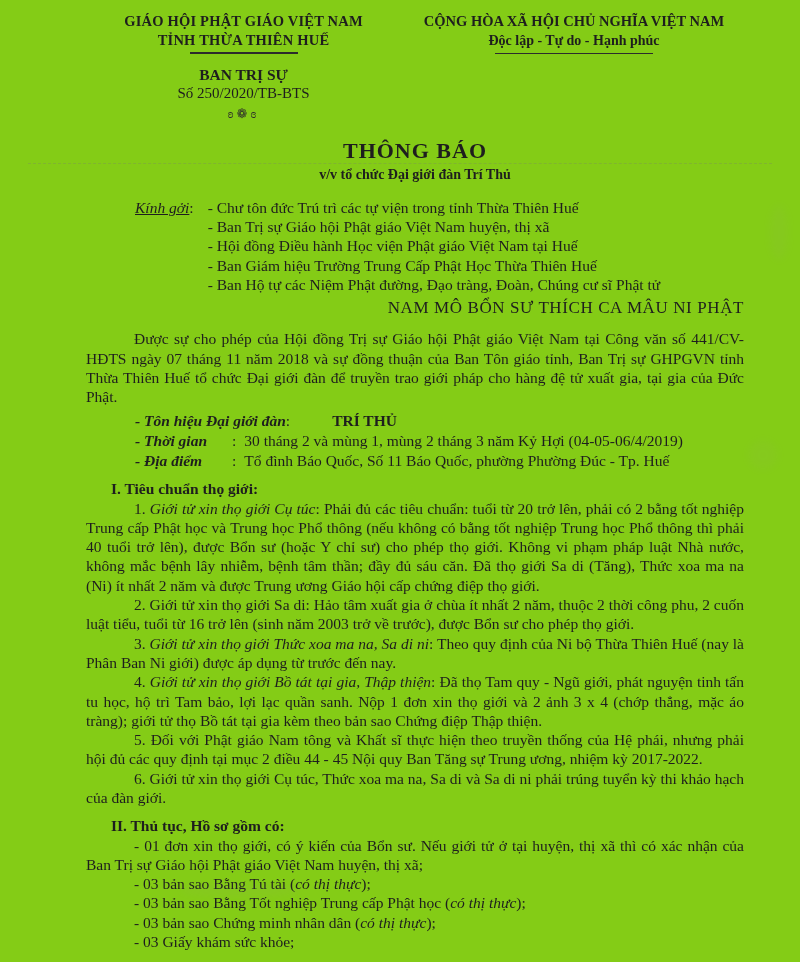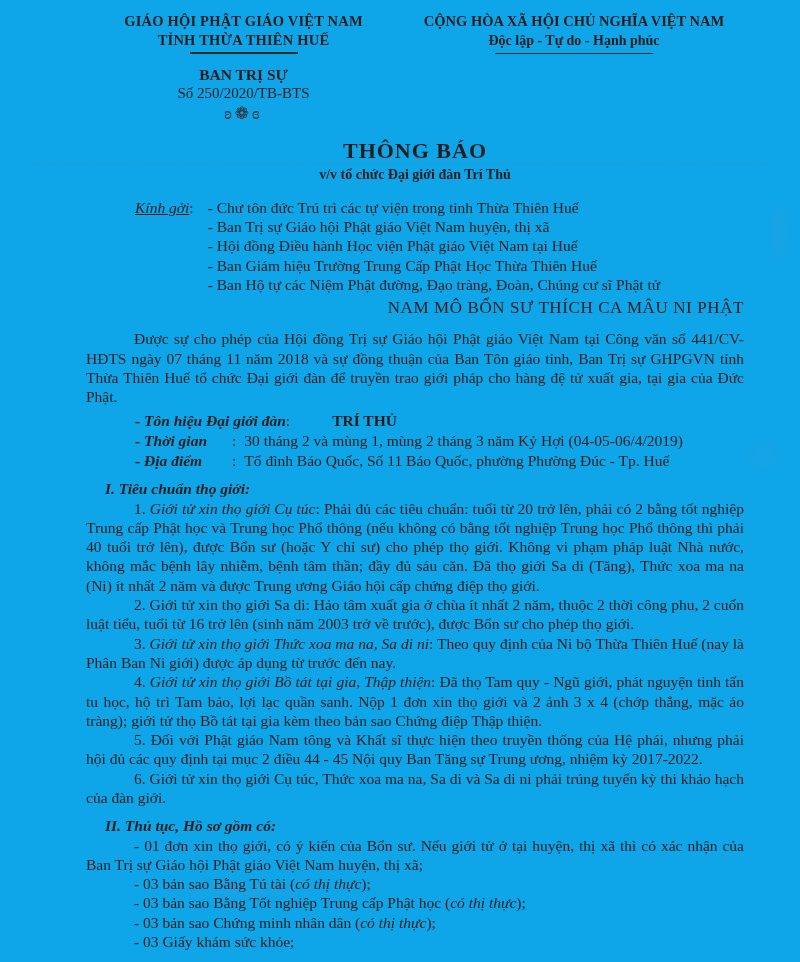--- a/index.html
+++ b/index.html
@@ -1,20 +1,20 @@
 <!DOCTYPE html>
 <html><head>
 <meta charset="utf-8">
 <style>
   html,body{margin:0;padding:0;background:#d8d8d8;}
   .page{
     position:relative;
     width:800px;height:962px;
     margin:0 auto;
-    background:#0ea5e9;
+    background:#84cc16;
     color:#1e1e1e;
     font-family:"Liberation Serif","DejaVu Serif",serif;
     font-size:15.5px;
     line-height:19.3px;
     overflow:hidden;
     box-sizing:border-box;
     padding:12px 56px 0 86px;
   }
   
   .faint-rule{
@@ -27,38 +27,38 @@
   .smudge.s3{left:180px;top:885px;width:120px;height:12px;opacity:.06;filter:blur(3px);}
   
   .doc-header{display:flex;justify-content:space-between;align-items:flex-start;}
   .org-block{width:315px;text-align:center;}
   .org-l1,.org-l2{font-weight:bold;font-size:14.5px;line-height:18.5px;letter-spacing:.2px;}
   .rule{height:1.5px;background:#2c2c2c;margin:3px auto 0;}
   .rule-org{width:108px;}
   .rule-nat{width:158px;}
   .org-l3{font-weight:bold;font-size:15.5px;margin-top:11px;line-height:19px;}
   .org-num{font-size:15px;line-height:19px;}
-  .ornament{font-size:17px;letter-spacing:3px;color:#2c2c2c;margin-top:1px;}
+  .ornament{font-size:13px;letter-spacing:3px;color:#2c2c2c;margin-top:1px;}
   .nat-block{width:340px;text-align:center;}
   .nat-l1{font-weight:bold;font-size:14.5px;line-height:18.5px;}
   .nat-l2{font-weight:bold;font-size:14px;line-height:18px;margin-top:1px;}
   .nat-date{font-style:italic;font-weight:bold;font-size:15px;margin-top:24px;}
   
   .title-main{text-align:center;font-weight:bold;font-size:22px;letter-spacing:1px;margin-top:15px;line-height:26px;}
   .title-sub{text-align:center;font-weight:bold;font-size:14px;margin-top:2px;line-height:18px;}
   
   .recipients{display:flex;margin:14px 0 0 49px;}
   .recip-label{white-space:nowrap;margin-right:14px;}
   .recip-item{line-height:19.3px;}
   
   .invocation{text-align:right;font-size:17px;letter-spacing:.6px;margin-top:3px;line-height:21px;}
   
   p.body{margin:0;text-align:justify;text-indent:48px;}
   p.body.mt{margin-top:11px;}
-  .heading{margin:9px 0 0 19px;font-weight:bold;font-style:italic;}
+  .heading{margin:9px 0 0 25px;font-weight:bold;}
   
   .details{margin:5px 0 0 49px;}
   .detail-row{line-height:19.6px;}
   .dlabel{font-style:italic;font-weight:bold;}
   .dlabel.fixed{display:inline-block;min-width:97px;}
   .dval{margin-left:8px;}
   .dval.big-gap{margin-left:42px;font-weight:bold;}
 </style>
 </head>
 <body>

